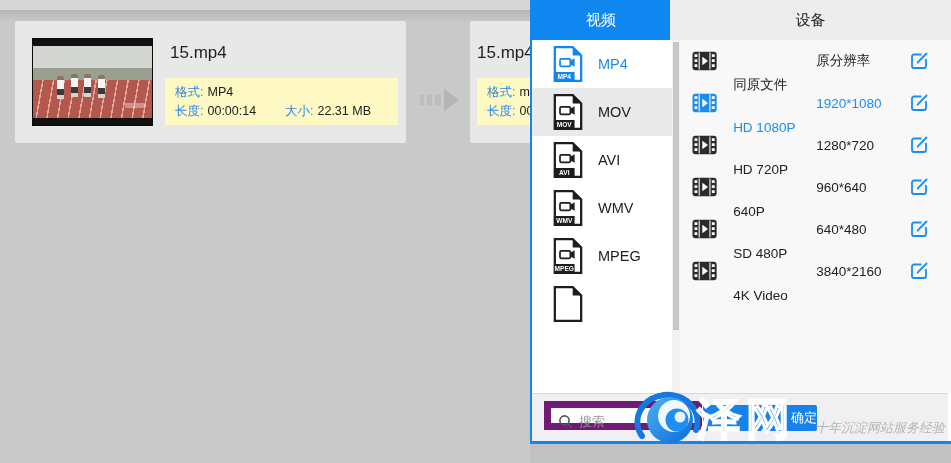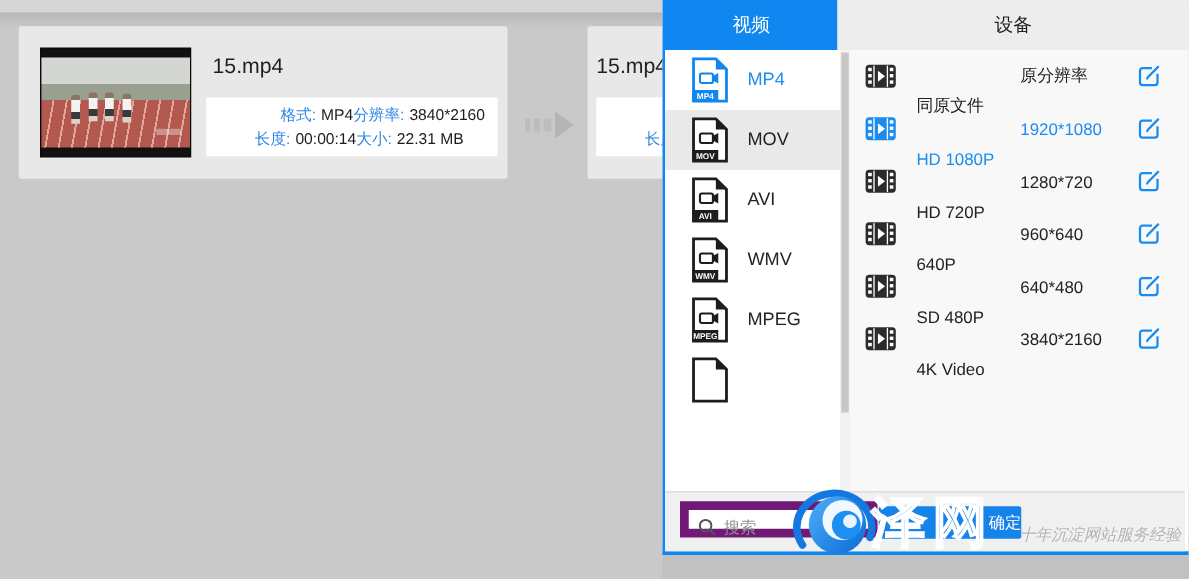--- a/index.html
+++ b/index.html
@@ -20,22 +20,22 @@
            box-shadow:0 0 0 1px #0a0a0a; overflow:hidden; }
   .scene { position:absolute; left:0; top:7px; right:0; bottom:7px;
            background:linear-gradient(#d4d7d1 0 30%, #9aa08f 30% 47%, #b2584e 47% 100%); }
   .lanes { position:absolute; left:0; top:47%; right:0; bottom:0;
            background:repeating-linear-gradient(100deg, transparent 0 9px, rgba(236,180,168,.85) 9px 10.5px); }
   .person { position:absolute; width:7px; height:23px; border-radius:2px 2px 0 0;
             background:linear-gradient(#8a7466 0 18%, #f3f3f1 18% 58%, #3a3a3c 58% 82%, #d9d2c8 82% 100%); }
   .p1{left:24px;top:30px;} .p2{left:38px;top:28px;} .p3{left:51px;top:28px;} .p4{left:65px;top:29px;}
   .thumb-mark { position:absolute; right:7px; bottom:10px; width:20px; height:5px; background:rgba(255,255,255,.35); }
   .file-title { position:absolute; left:155px; top:22px; font-size:17px; color:#1f1f1f; }
-  .info-box { position:absolute; left:150px; top:57px; width:233px; height:47px; background:#ffffff;
-              padding:5px 10px; font-size:12.5px; line-height:19px; white-space:nowrap;text-align:right; }
+  .info-box { position:absolute; left:150px; top:57px; width:233px; height:47px; background:#fef9c3;
+              padding:5px 10px; font-size:12.5px; line-height:19px; white-space:nowrap; }
   .info-row { display:flex; }
   .info-pair1 { width:110px; }
   .lbl { color:#2f86e4; margin-right:4px; }
   .val { color:#1c1c1c; }
 
   .transfer-arrow { position:absolute; left:419px; top:89px; }
 
   
   .panel { position:absolute; left:530px; top:0; width:421px; height:444px; background:#fff;
            border-left:2px solid #1086F0; border-bottom:3px solid #1086F0; z-index:5; }
@@ -94,21 +94,20 @@
       <span class="person p2"></span>
       <span class="person p3"></span>
       <span class="person p4"></span>
       <span class="thumb-mark"></span>
     </div>
   </div>
   <div class="file-title">15.mp4</div>
   <div class="info-box">
     <div class="info-row">
       <span class="info-pair1"><span class="lbl">格式:</span><span class="val">MP4</span></span>
-      <span><span class="lbl">分辨率:</span><span class="val">3840*2160</span></span>
     </div>
     <div class="info-row">
       <span class="info-pair1"><span class="lbl">长度:</span><span class="val">00:00:14</span></span>
       <span><span class="lbl">大小:</span><span class="val">22.31 MB</span></span>
     </div>
   </div>
 </div>
 
 <div class="transfer-arrow">
   <svg width="42" height="22" viewBox="0 0 42 22">

